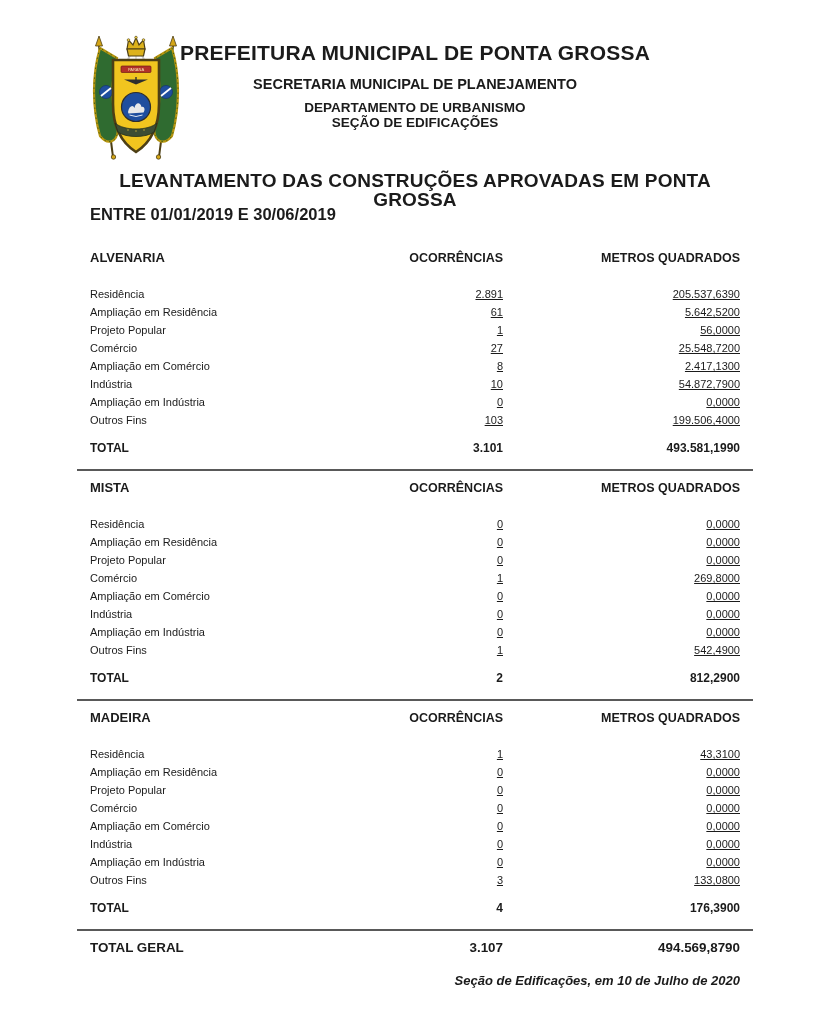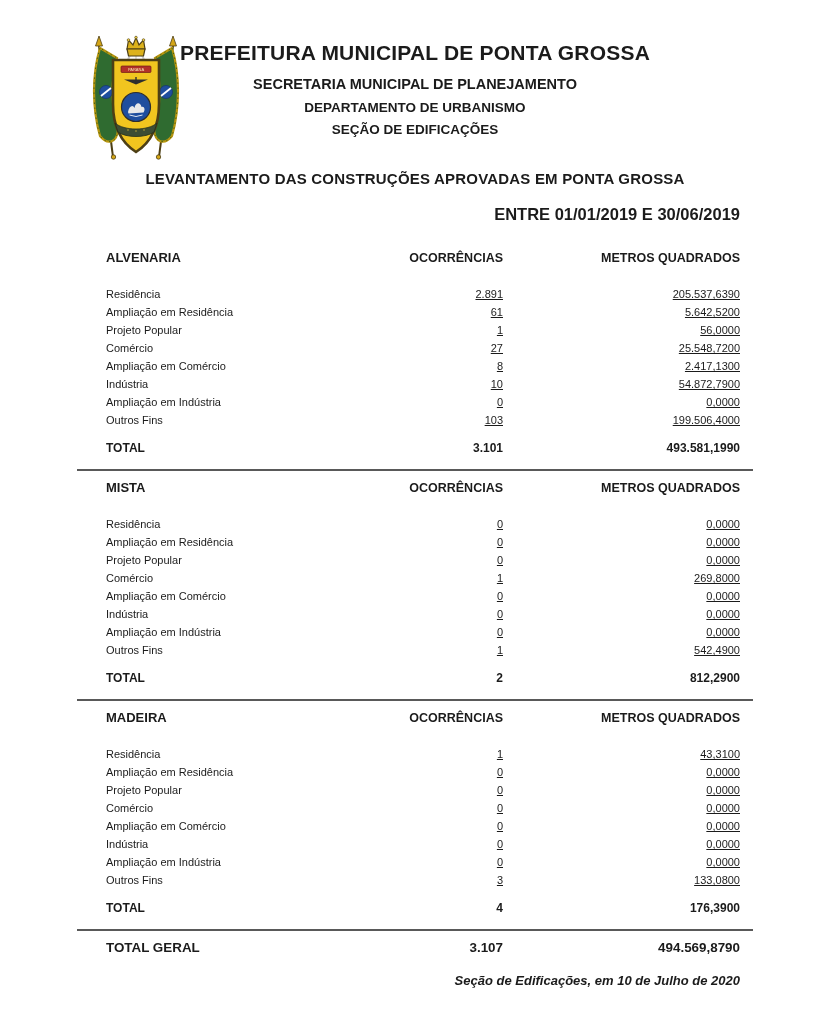--- a/index.html
+++ b/index.html
@@ -17,39 +17,38 @@
     position:absolute;left:84px;top:30px;width:104px;height:132px;
   }
   .letterhead{
     position:absolute;left:90px;top:42px;width:650px;text-align:center;
   }
   .org-title{
     font-size:21px;font-weight:bold;letter-spacing:.2px;line-height:1;
     margin:0 0 14px 0;
   }
   .sub1{font-size:14.5px;font-weight:bold;margin:0 0 9px 0;line-height:1;}
-  .sub2{font-size:13.5px;font-weight:bold;margin:0 0 9px 0;line-height:1;}
+  .sub2{font-size:13.5px;font-weight:bold;margin:0 0 2px 0;line-height:1;}
   .sub3{font-size:13.5px;font-weight:bold;margin:0;line-height:1;}
   
   .report-title{
     position:absolute;left:85px;top:171px;width:660px;text-align:center;
-    font-size:15px;font-weight:bold;letter-spacing:.2px;line-height:1;
+    font-size:19px;font-weight:bold;letter-spacing:.2px;line-height:1;
   }
   .report-period{
-    position:absolute;left:90px;top:206px;width:650px;text-align:right;
+    position:absolute;left:90px;top:206px;width:650px;text-align:left;
     font-size:16.5px;font-weight:bold;line-height:1;
   }
   
   .tables{
     position:absolute;left:90px;top:250px;width:650px;
   }
   .grid{
     display:grid;grid-template-columns:1fr 135px 237px;
     align-items:baseline;
-    margin-left:16px;
   }
   .section-header{height:16px;margin-bottom:22px;}
   .section-name{font-size:13px;font-weight:bold;}
   .col-head{font-size:12.5px;font-weight:bold;text-align:right;}
   .trow{height:18px;font-size:11px;}
   .trow .c2,.trow .c3{text-align:right;text-decoration:underline;}
   .total-row{margin-top:9px;height:18px;font-size:12px;font-weight:bold;}
   .total-row .c2,.total-row .c3{text-align:right;}
   .divider{
     border-top:2px solid #595959;

